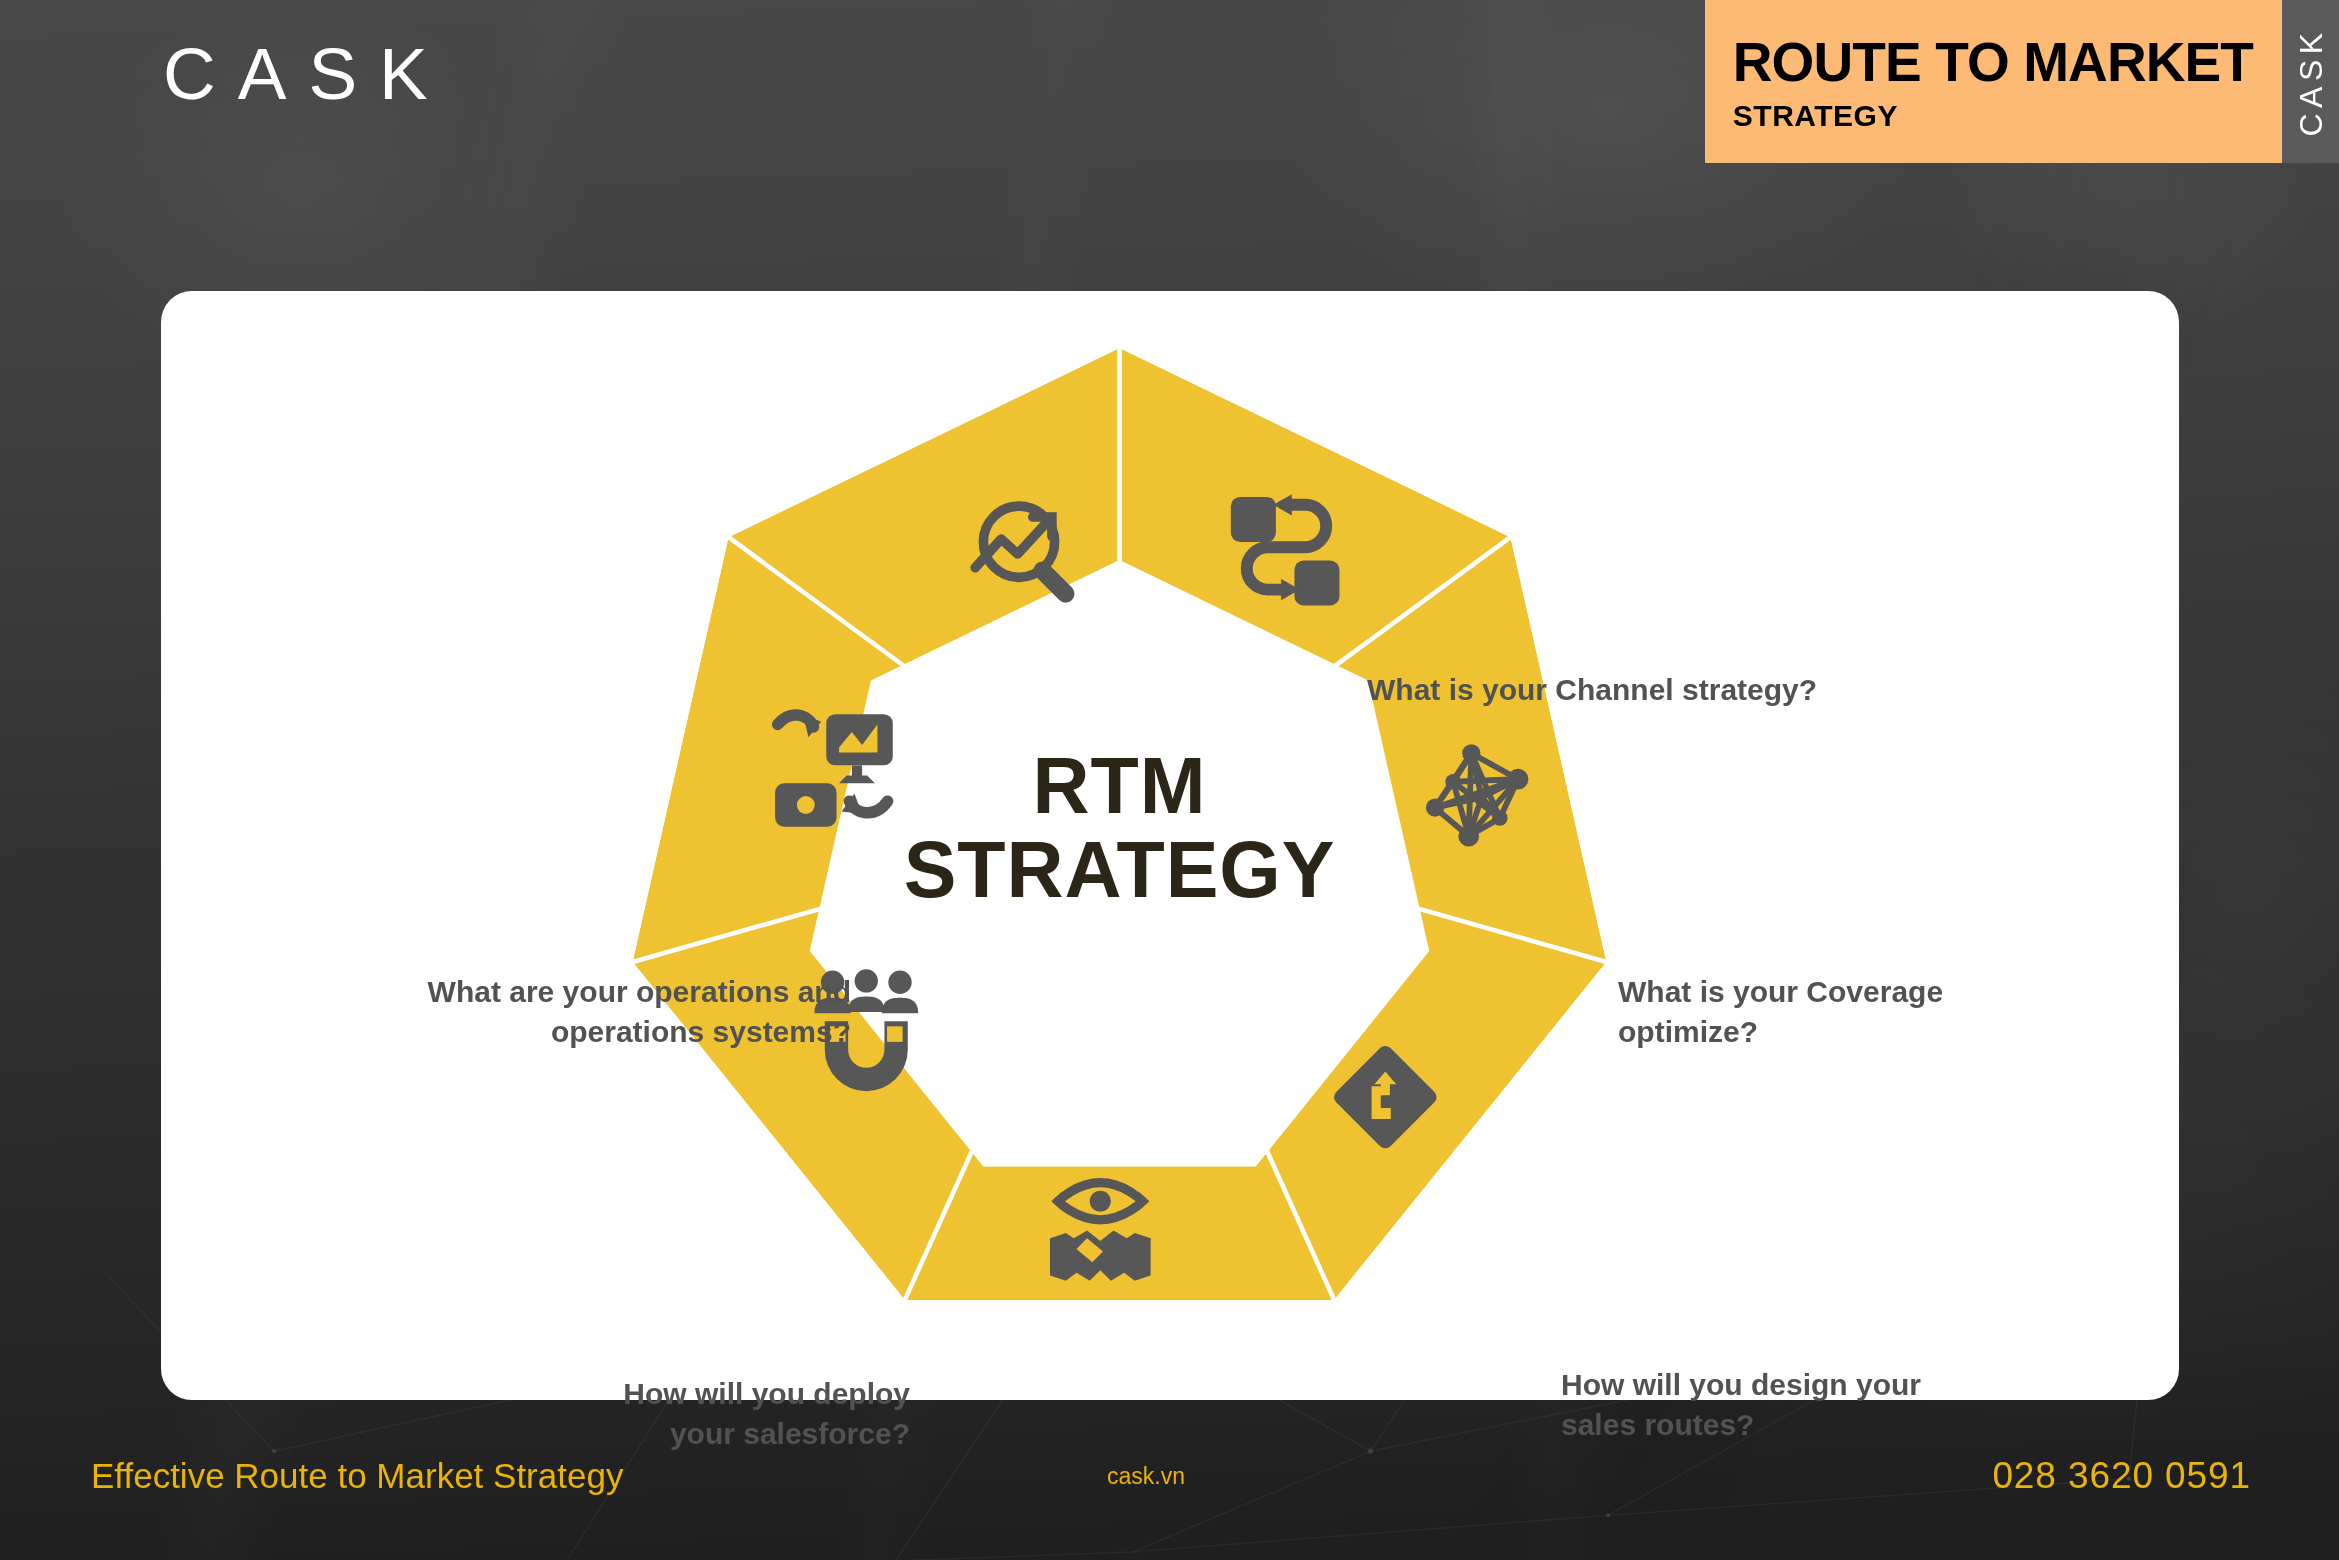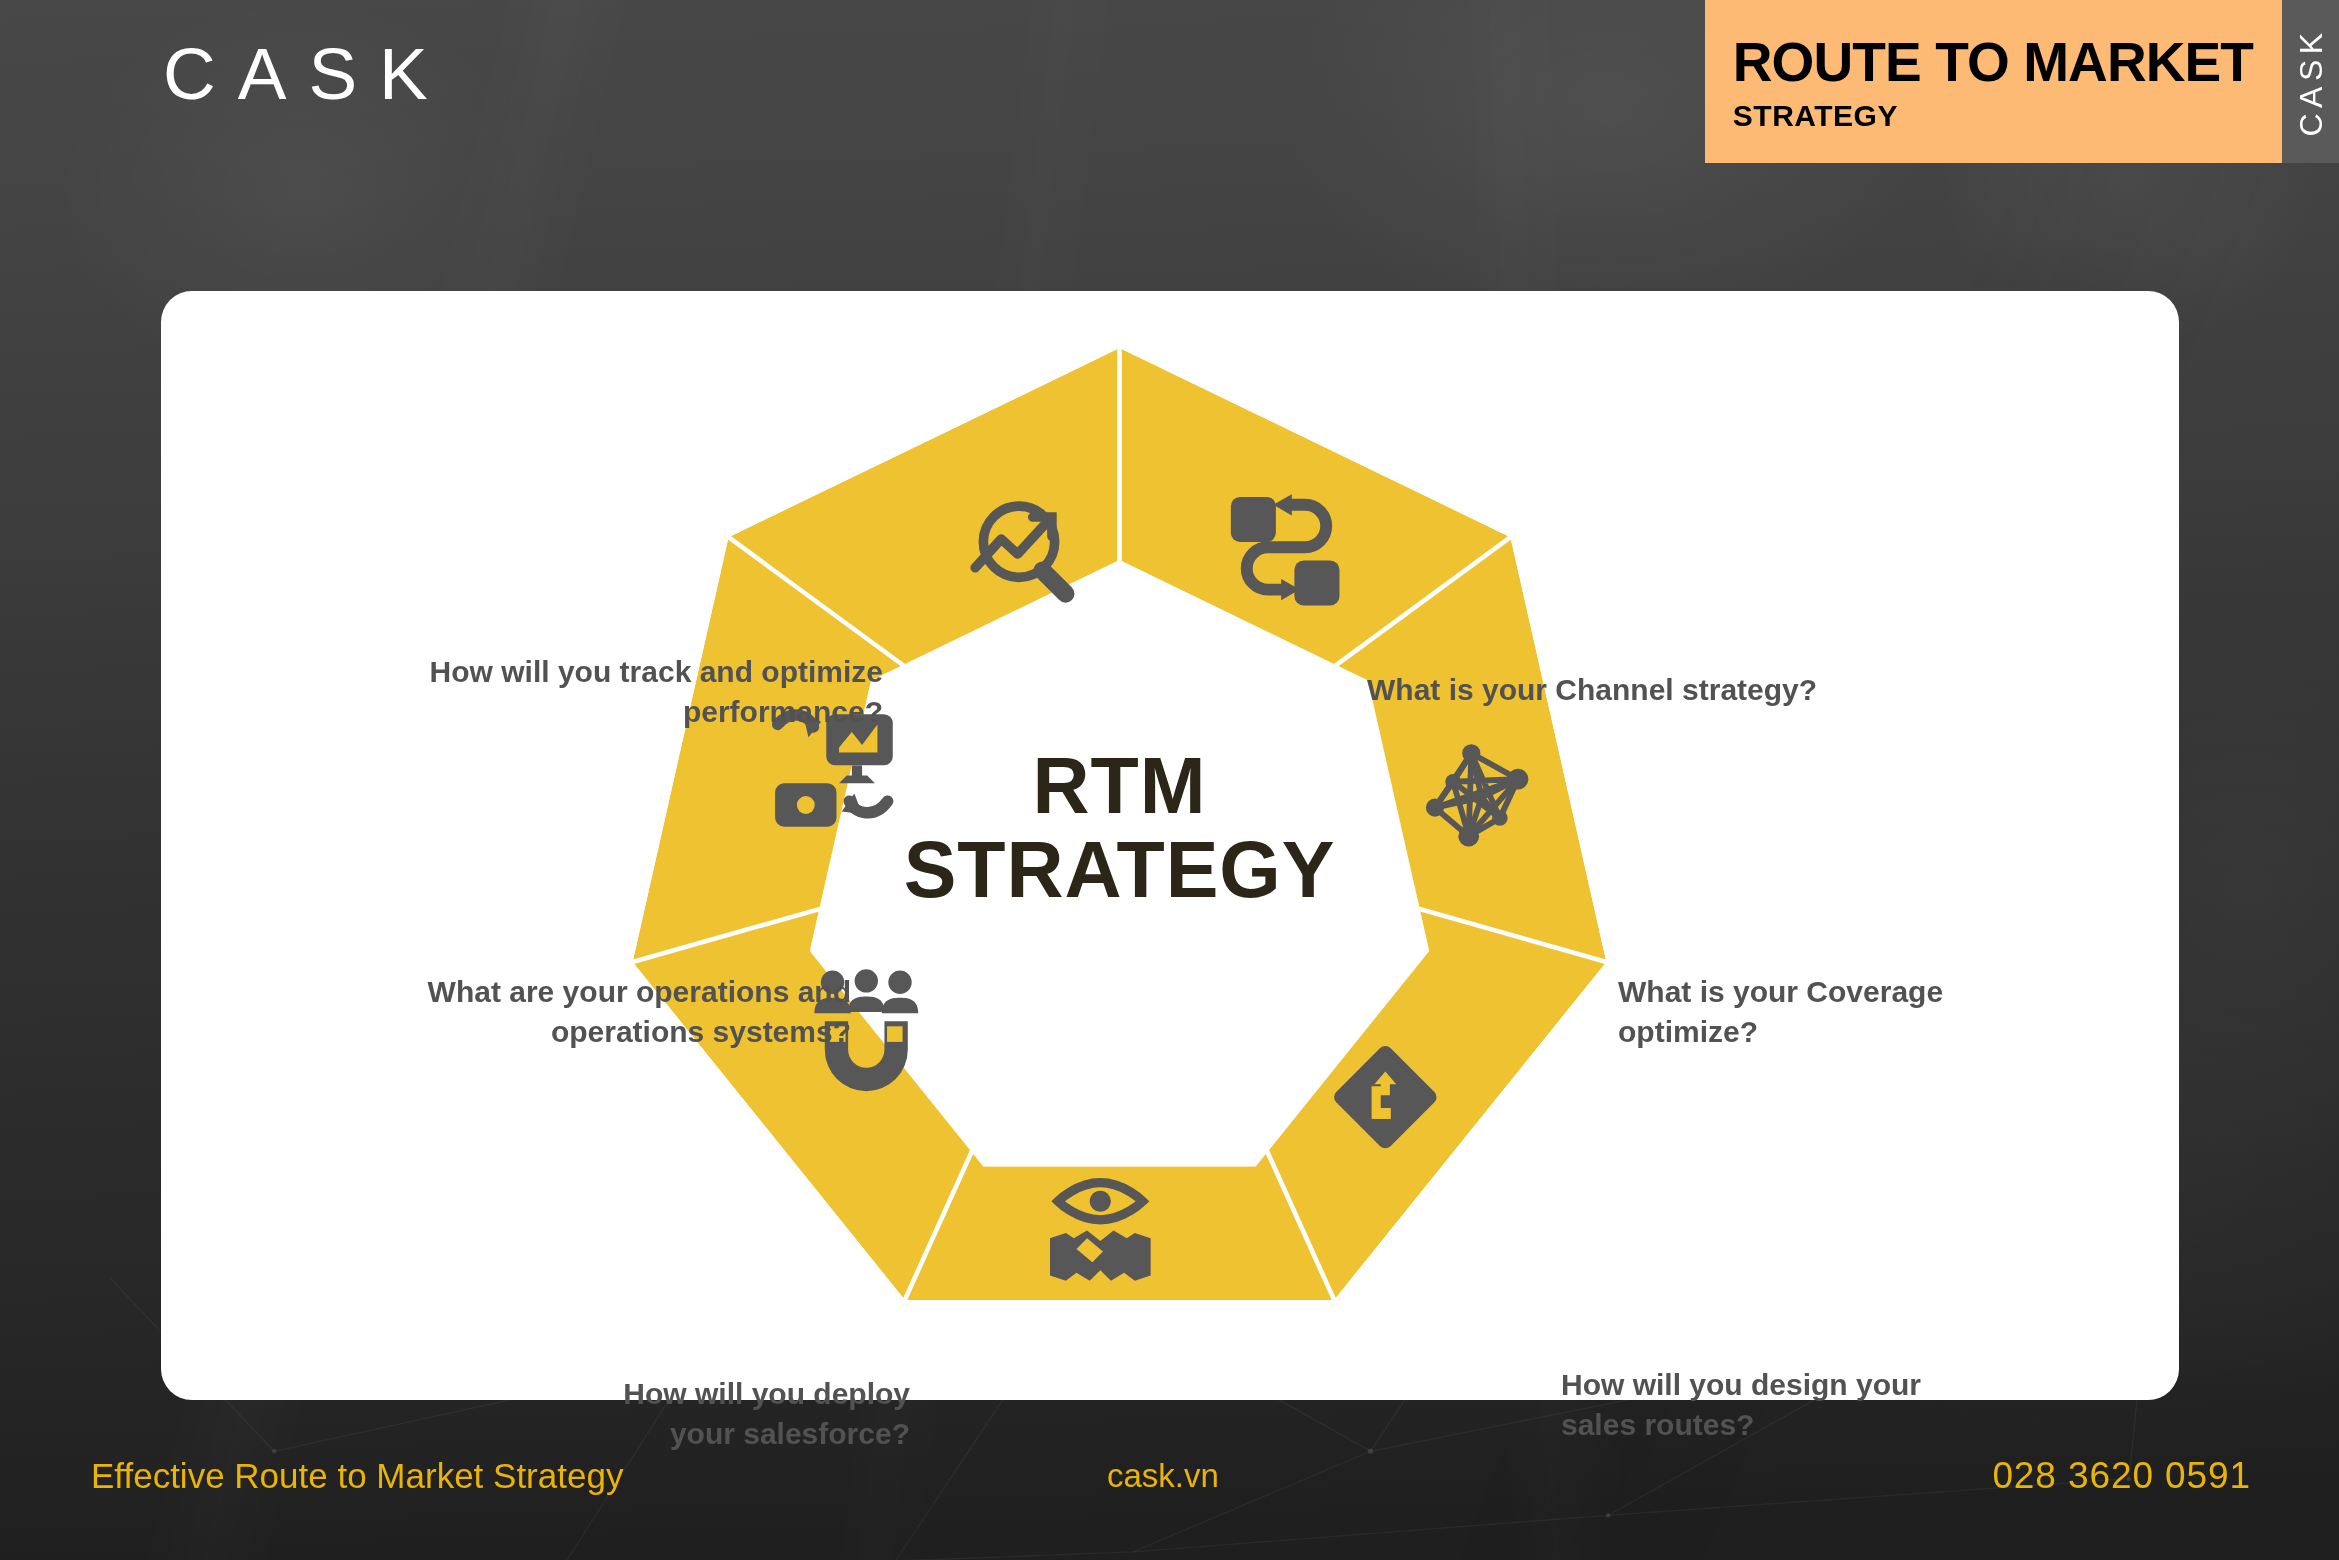--- a/index.html
+++ b/index.html
@@ -99,21 +99,21 @@
   #lbl-routes { left:1400px; top:1074px; width:457px; }
   #lbl-deploy { left:274px; top:1083px; width:475px; }
   #lbl-exec { left:128px; top:681px; width:562px; }
 
   
   #footer {
     position:absolute; left:0; bottom:0; width:2339px; height:170px;
     display:flex; align-items:center; color:#eab308;
   }
   #f-left { position:absolute; left:91px; font-size:35px; font-weight:400; }
-  #f-mid  { position:absolute; left:1107px; font-size:33px; font-weight:400; }
+  #f-mid  { position:absolute; left:1107px; font-size:23px; font-weight:400; }
   #f-right{ position:absolute; right:88px; font-size:37px; font-weight:300; letter-spacing:0.9px; }
 </style>
 </head>
 <body>
 
 <div id="bg">
   <div id="bg-streaks"></div>
   <svg id="bg-net" viewBox="0 0 2560 420" preserveAspectRatio="none">
     <g stroke="#ffffff" stroke-opacity="0.10" stroke-width="1.4" fill="none">
       <path d="M980 420 L1180 120 L1500 300 L1240 410 Z"></path>
@@ -251,24 +251,20 @@
         <path d="M50 28 L60 16 L68 26 L80 10 L80 32 L50 32 Z" fill="#EFC231"></path>
         <circle cx="24" cy="73" r="7" fill="#EFC231"></circle>
       </g>
     </svg>
 
     <div id="center-text">
       <div>RTM</div>
       <div>STRATEGY</div>
     </div>
 
-    <div class="lbl r" id="lbl-track">
-      <span>How will you track and optimize</span><br>
-      <span>performance?</span>
-    </div>
 
     <div class="lbl l" id="lbl-channel">
       <span>What is your Channel strategy?</span>
     </div>
 
     <div class="lbl l" id="lbl-coverage">
       <span>What is your Coverage</span><br>
       <span>optimize?</span>
     </div>
 

